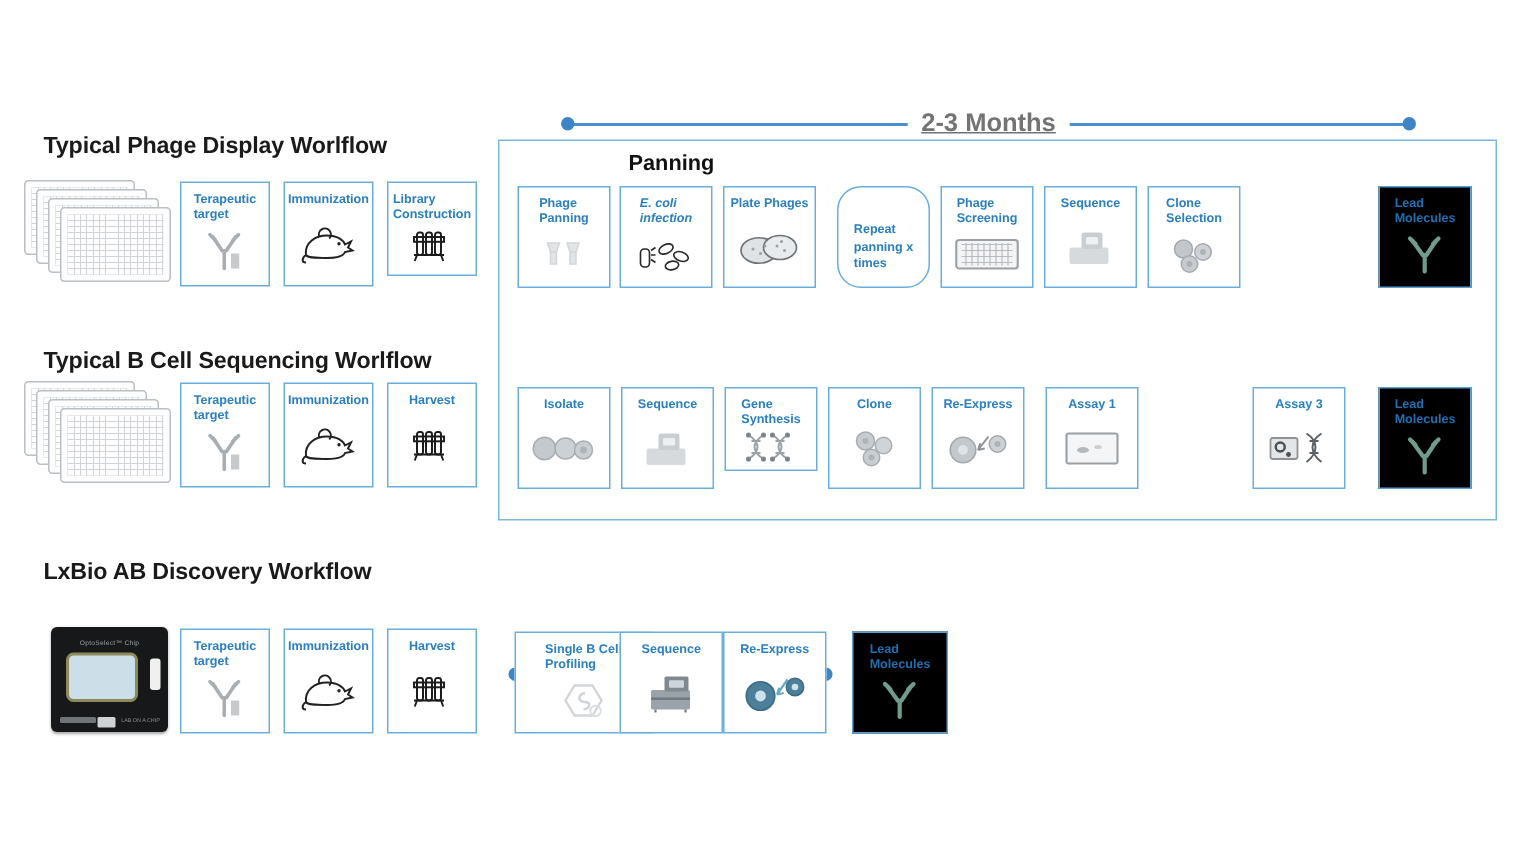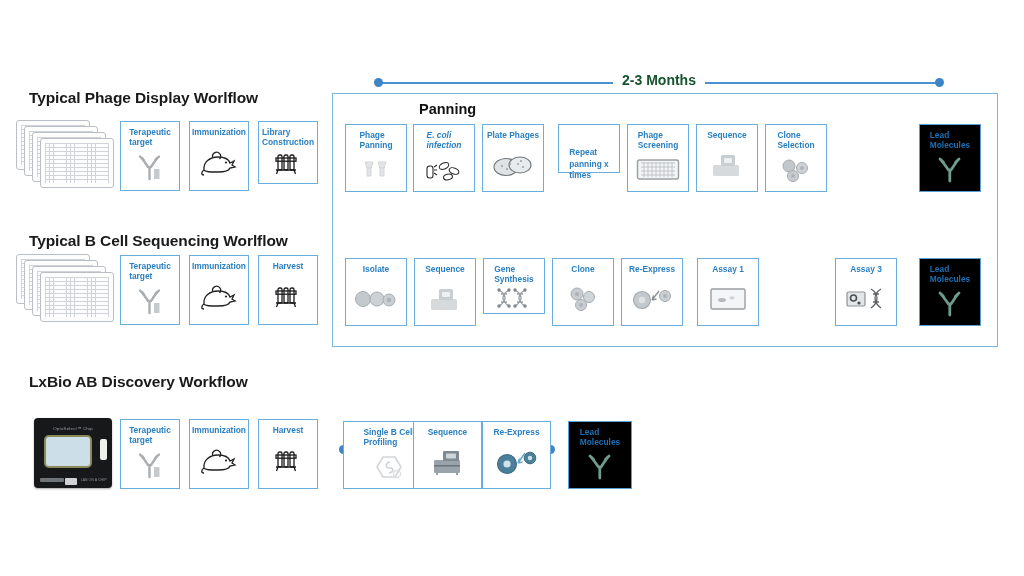--- a/index.html
+++ b/index.html
@@ -85,24 +85,25 @@
     position: absolute; top: 3px; width: 9px; height: 9px;
     border-radius: 50%; background: #3d85c6;
   }
   .timeline .dot.l { left: 0; }
   .timeline .dot.r { right: 0; }
   .timeline .tl-label {
     position: absolute; top: -3px; left: 50%;
     transform: translateX(-50%);
     background: #ffffff;
     padding: 0 9px;
-    font-size: 14px;
+    font-size: 17px;
     font-weight: bold;
-    color: #14532d;
+    color: #737373;
     white-space: nowrap;
+    text-decoration: underline;
   }
 
   
   .plates { position: absolute; }
   .plate {
     position: absolute;
     width: 74px; height: 50px;
     background: #fdfdfd;
     border: 1.2px solid #b9bfc4;
     border-radius: 3px;
@@ -271,21 +272,21 @@
             <circle cx="15" cy="18" r="1"></circle>
             <circle cx="18" cy="13" r="1"></circle>
           <circle cx="26" cy="13" r="1"></circle>
             <circle cx="31" cy="16" r="1"></circle>
             <circle cx="29" cy="10" r="1"></circle>
         </g>
       </svg>
     </div>
   </div>
 
-  <div class="step" style="left:558px; top:124px; width:62px; height:49px;">
+  <div class="step" style="left:558px; top:124px; width:62px; height:68px;border-radius:16px;">
     <div class="lbl" style="padding-top:17px; line-height:11.5px;">Repeat
 panning x
 times</div>
   </div>
 
   <div class="step" style="left:627px; top:124px; width:62px; height:68px;">
     <div class="lbl">Phage
 Screening</div>
     <div class="ico">
       <svg width="44" height="24" viewBox="0 0 44 24">

